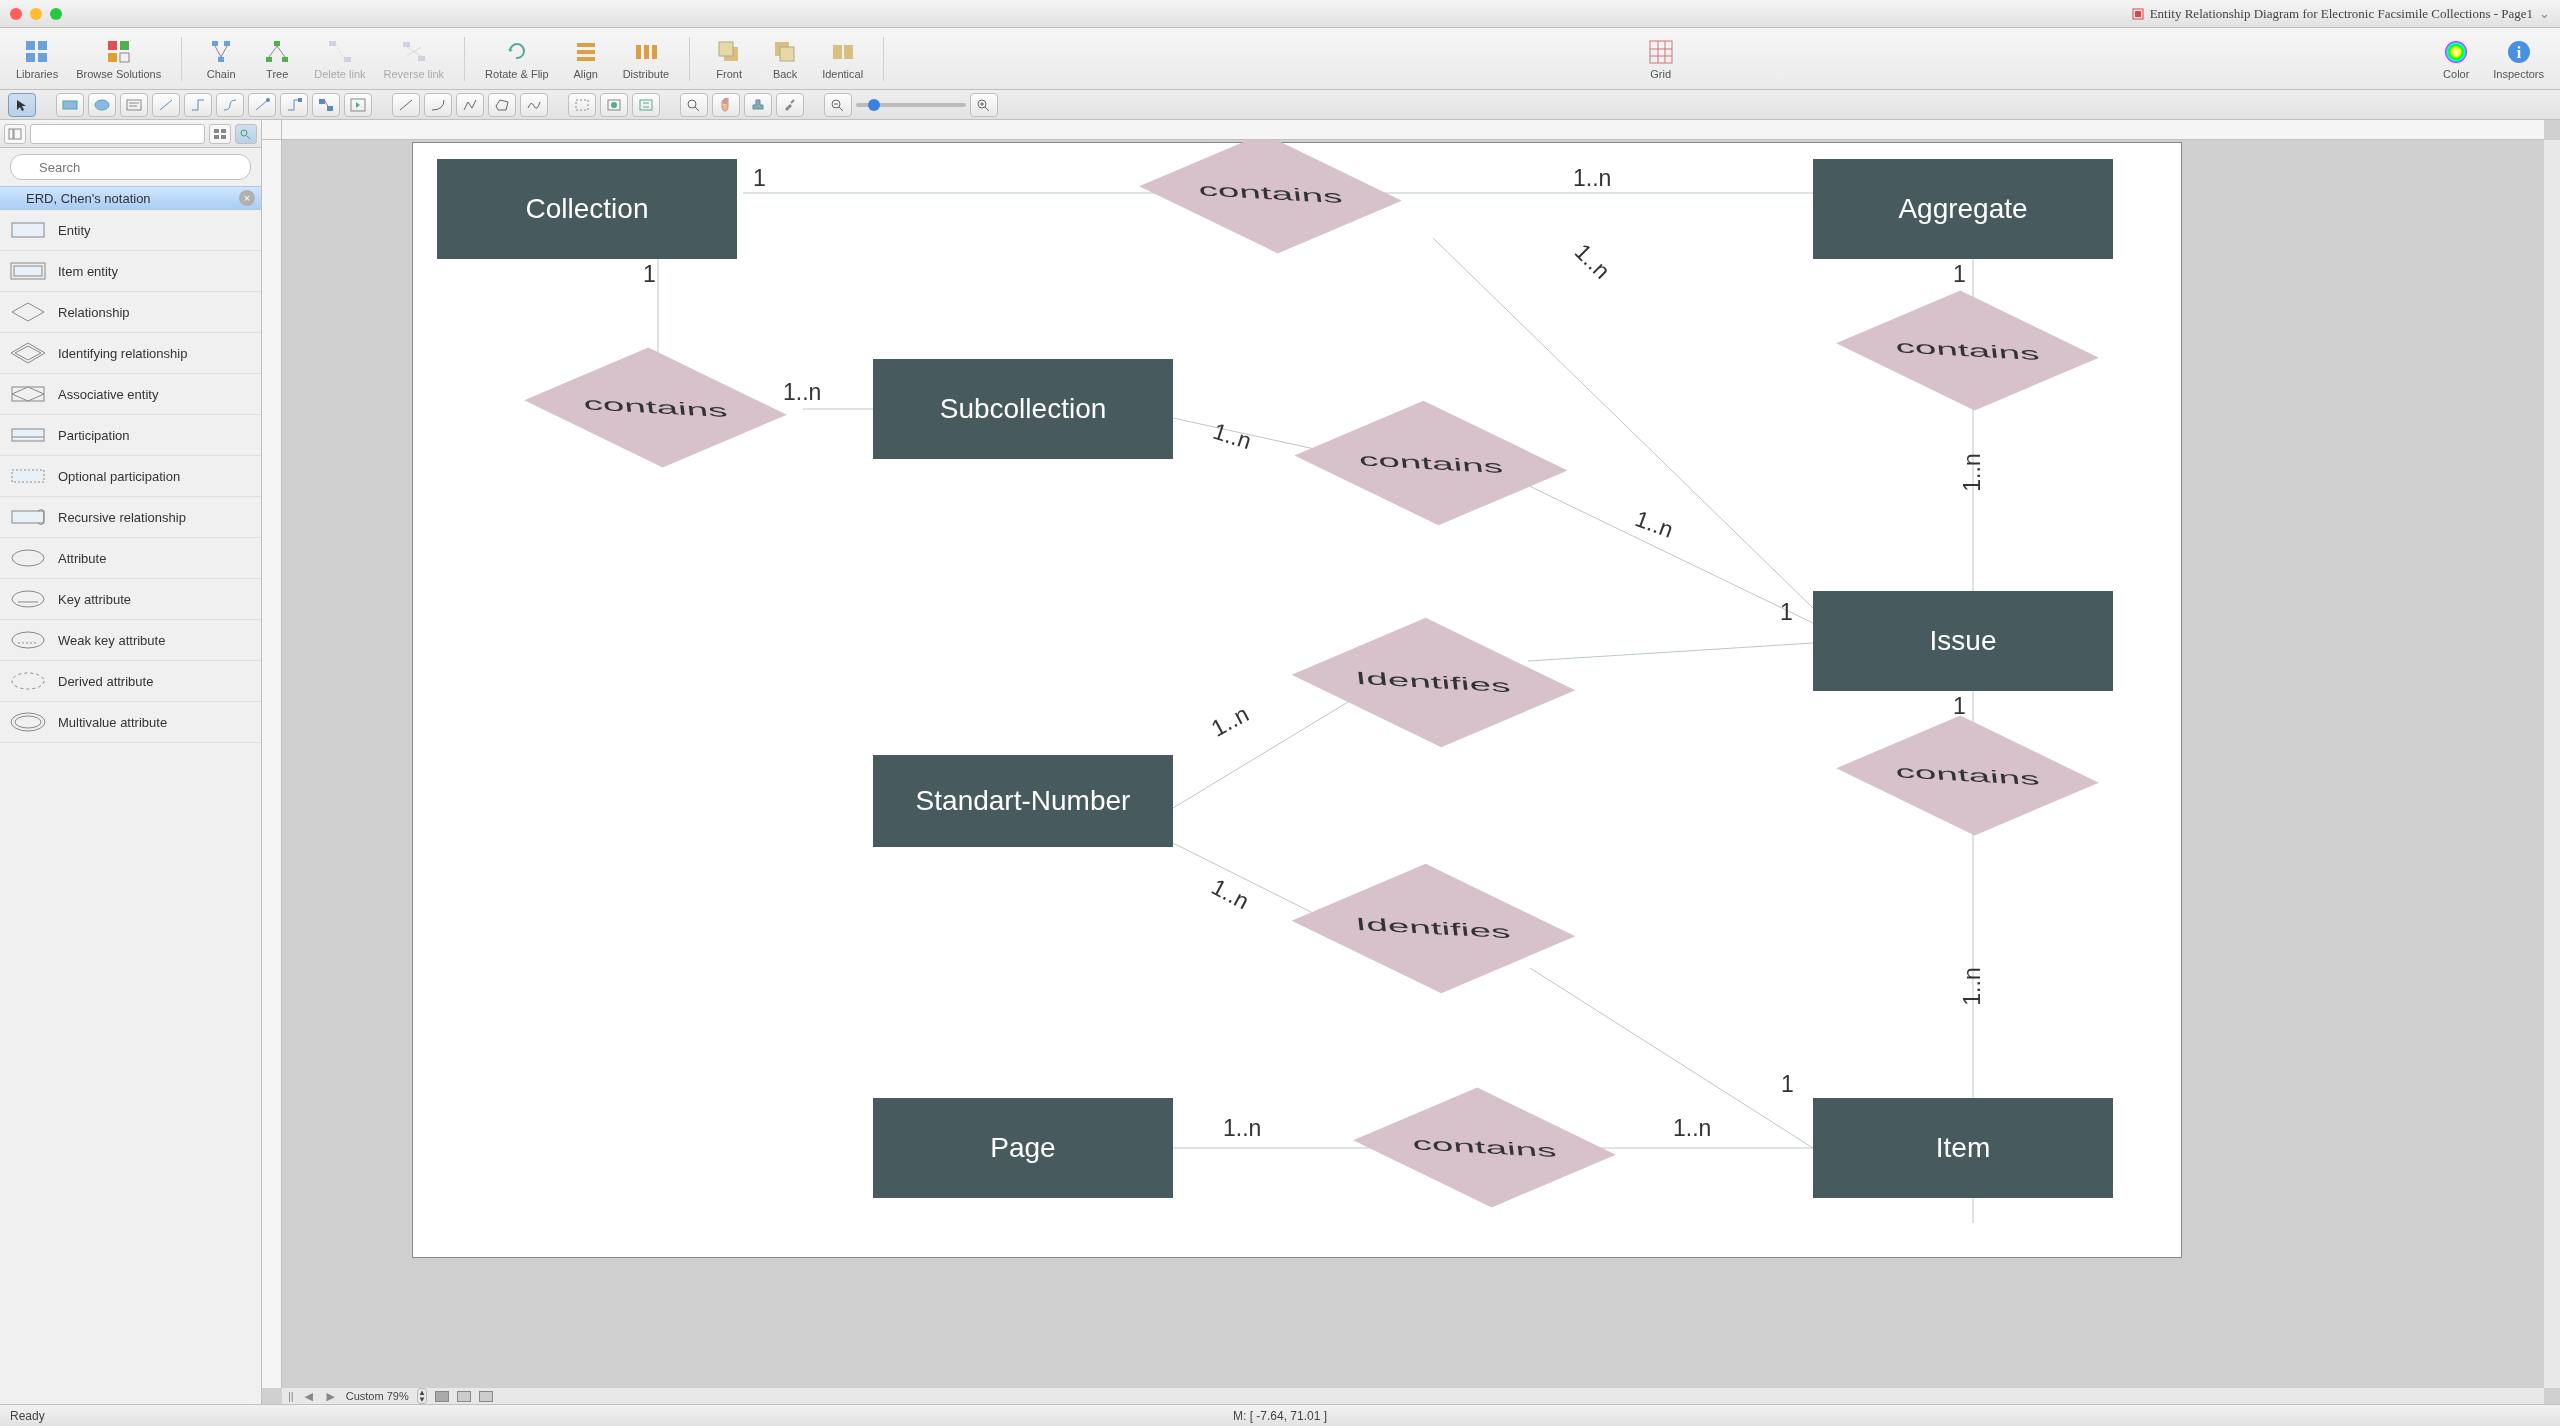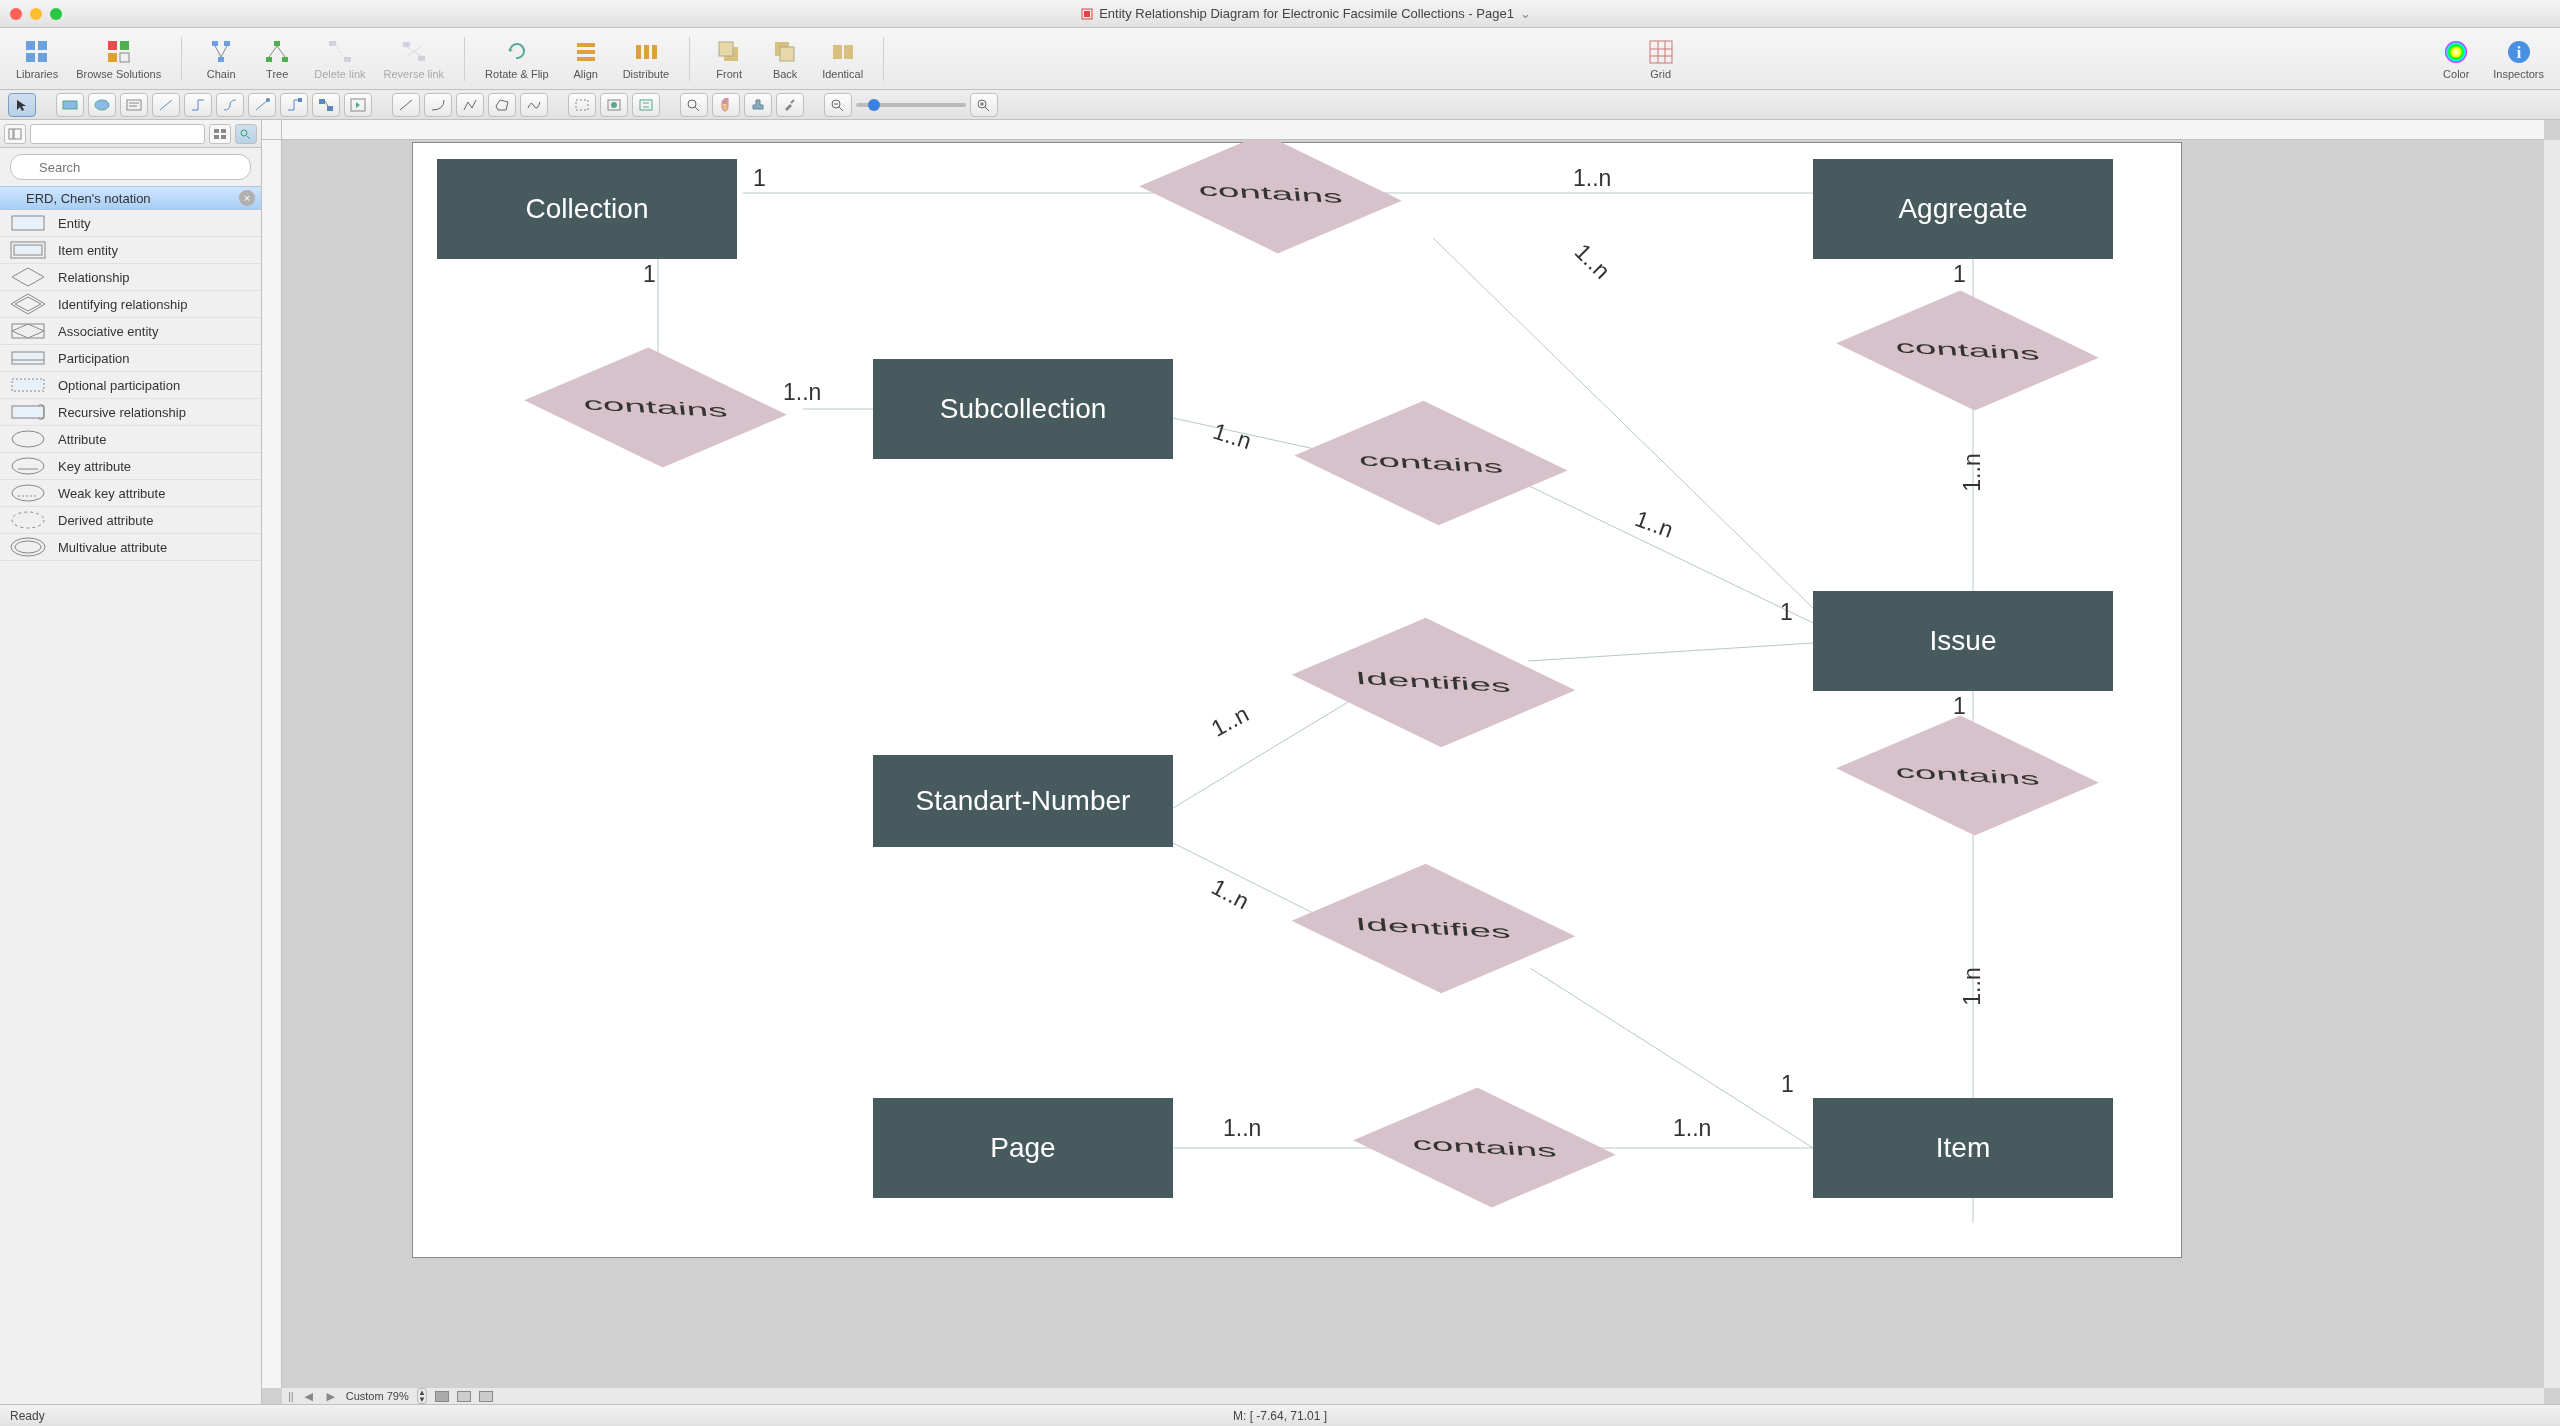--- a/index.html
+++ b/index.html
@@ -5,21 +5,21 @@
 * { box-sizing: border-box; margin: 0; padding: 0; }
 body { font-family: -apple-system, "Helvetica Neue", Arial, sans-serif; font-size: 13px; background: #ececec; overflow: hidden; width: 2560px; height: 1426px; }
 
 
 .title-bar { height: 28px; background: linear-gradient(#f5f5f5,#e1e1e1); display: flex; align-items: center; padding: 0 10px; border-bottom: 1px solid #c0c0c0; }
 .traffic-lights { display: flex; gap: 8px; }
 .tl { width: 12px; height: 12px; border-radius: 50%; }
 .tl.red { background: #ff5f57; }
 .tl.yellow { background: #febc2e; }
 .tl.green { background: #28c840; }
-.title-center { flex: 1; display: flex; align-items: center; justify-content: center; gap: 6px; color: #444; }
+.title-center { flex: 1; display: flex; align-items: center; justify-content: flex-end; gap: 6px; color: #444; font-family: Liberation Serif, serif; }
 .title-center svg { width: 12px; height: 12px; }
 .dropdown-chevron { color: #888; }
 
 
 .main-toolbar { height: 62px; background: linear-gradient(#f6f6f6,#eaeaea); border-bottom: 1px solid #c0c0c0; display: flex; align-items: center; padding: 0 10px; gap: 8px; }
 .tb-group { display: flex; gap: 6px; }
 .tb-btn { display: flex; flex-direction: column; align-items: center; min-width: 50px; padding: 2px 6px; color: #555; }
 .tb-btn.disabled { opacity: 0.45; }
 .tb-icon { width: 30px; height: 30px; display: flex; align-items: center; justify-content: center; }
 .tb-label { font-size: 11px; margin-top: 1px; }
@@ -43,21 +43,21 @@
 .left-toolbar { height: 28px; border-bottom: 1px solid #c0c0c0; display: flex; align-items: center; padding: 0 4px; gap: 4px; background: linear-gradient(#f4f4f4,#e6e6e6); }
 .left-toolbar .mini-btn { width: 22px; height: 20px; border: 1px solid #c0c0c0; border-radius: 3px; background: #f8f8f8; display: flex; align-items: center; justify-content: center; }
 .left-toolbar .flex1 { flex: 1; height: 20px; border: 1px solid #c0c0c0; border-radius: 3px; background: #fff; }
 .search-box { padding: 6px 10px; }
 .search-input { width: 100%; height: 26px; border: 1px solid #c0c0c0; border-radius: 12px; padding: 0 8px 0 28px; background: #fff; font-size: 13px; color: #888; position: relative; }
 .search-wrap { position: relative; }
 .search-wrap svg { position: absolute; left: 54px; top: 6px; width: 14px; height: 14px; stroke: #888; }
 .library-header { height: 24px; background: linear-gradient(#cfe5ff,#a9cef5); border-top: 1px solid #b0c5e0; border-bottom: 1px solid #b0c5e0; display: flex; align-items: center; padding: 0 26px; font-size: 13px; color: #333; position: relative; }
 .library-header .close-x { position: absolute; right: 6px; width: 16px; height: 16px; border-radius: 50%; background: #b0b0b0; color: #fff; display: flex; align-items: center; justify-content: center; font-size: 11px; }
 .shape-list { overflow-y: auto; flex: 1; }
-.shape-item { height: 27px; display: flex; align-items: center; padding: 0 10px; gap: 12px; border-bottom: 1px solid #e0e0e0; color: #333; }
+.shape-item { height: 41px; display: flex; align-items: center; padding: 0 10px; gap: 12px; border-bottom: 1px solid #e0e0e0; color: #333; }
 .shape-icon { width: 36px; height: 24px; display: flex; align-items: center; justify-content: center; }
 
 
 .canvas-wrap { flex: 1; background: #d0d0d0; position: relative; overflow: hidden; }
 .hruler { position: absolute; top: 0; left: 20px; right: 16px; height: 20px; background: #f5f5f5; border-bottom: 1px solid #c0c0c0; }
 .vruler { position: absolute; top: 20px; left: 0; width: 20px; bottom: 16px; background: #f5f5f5; border-right: 1px solid #c0c0c0; }
 .ruler-corner { position: absolute; top: 0; left: 0; width: 20px; height: 20px; background: #f5f5f5; border-right: 1px solid #c0c0c0; border-bottom: 1px solid #c0c0c0; }
 .page-area { position: absolute; top: 20px; left: 20px; right: 16px; bottom: 16px; background: #d0d0d0; overflow: hidden; }
 .page { position: absolute; top: 2px; left: 130px; width: 1770px; height: 1116px; background: #fff; border: 1px solid #888; }
 .scrollbar-v { position: absolute; top: 20px; right: 0; width: 16px; bottom: 16px; background: #e8e8e8; }

